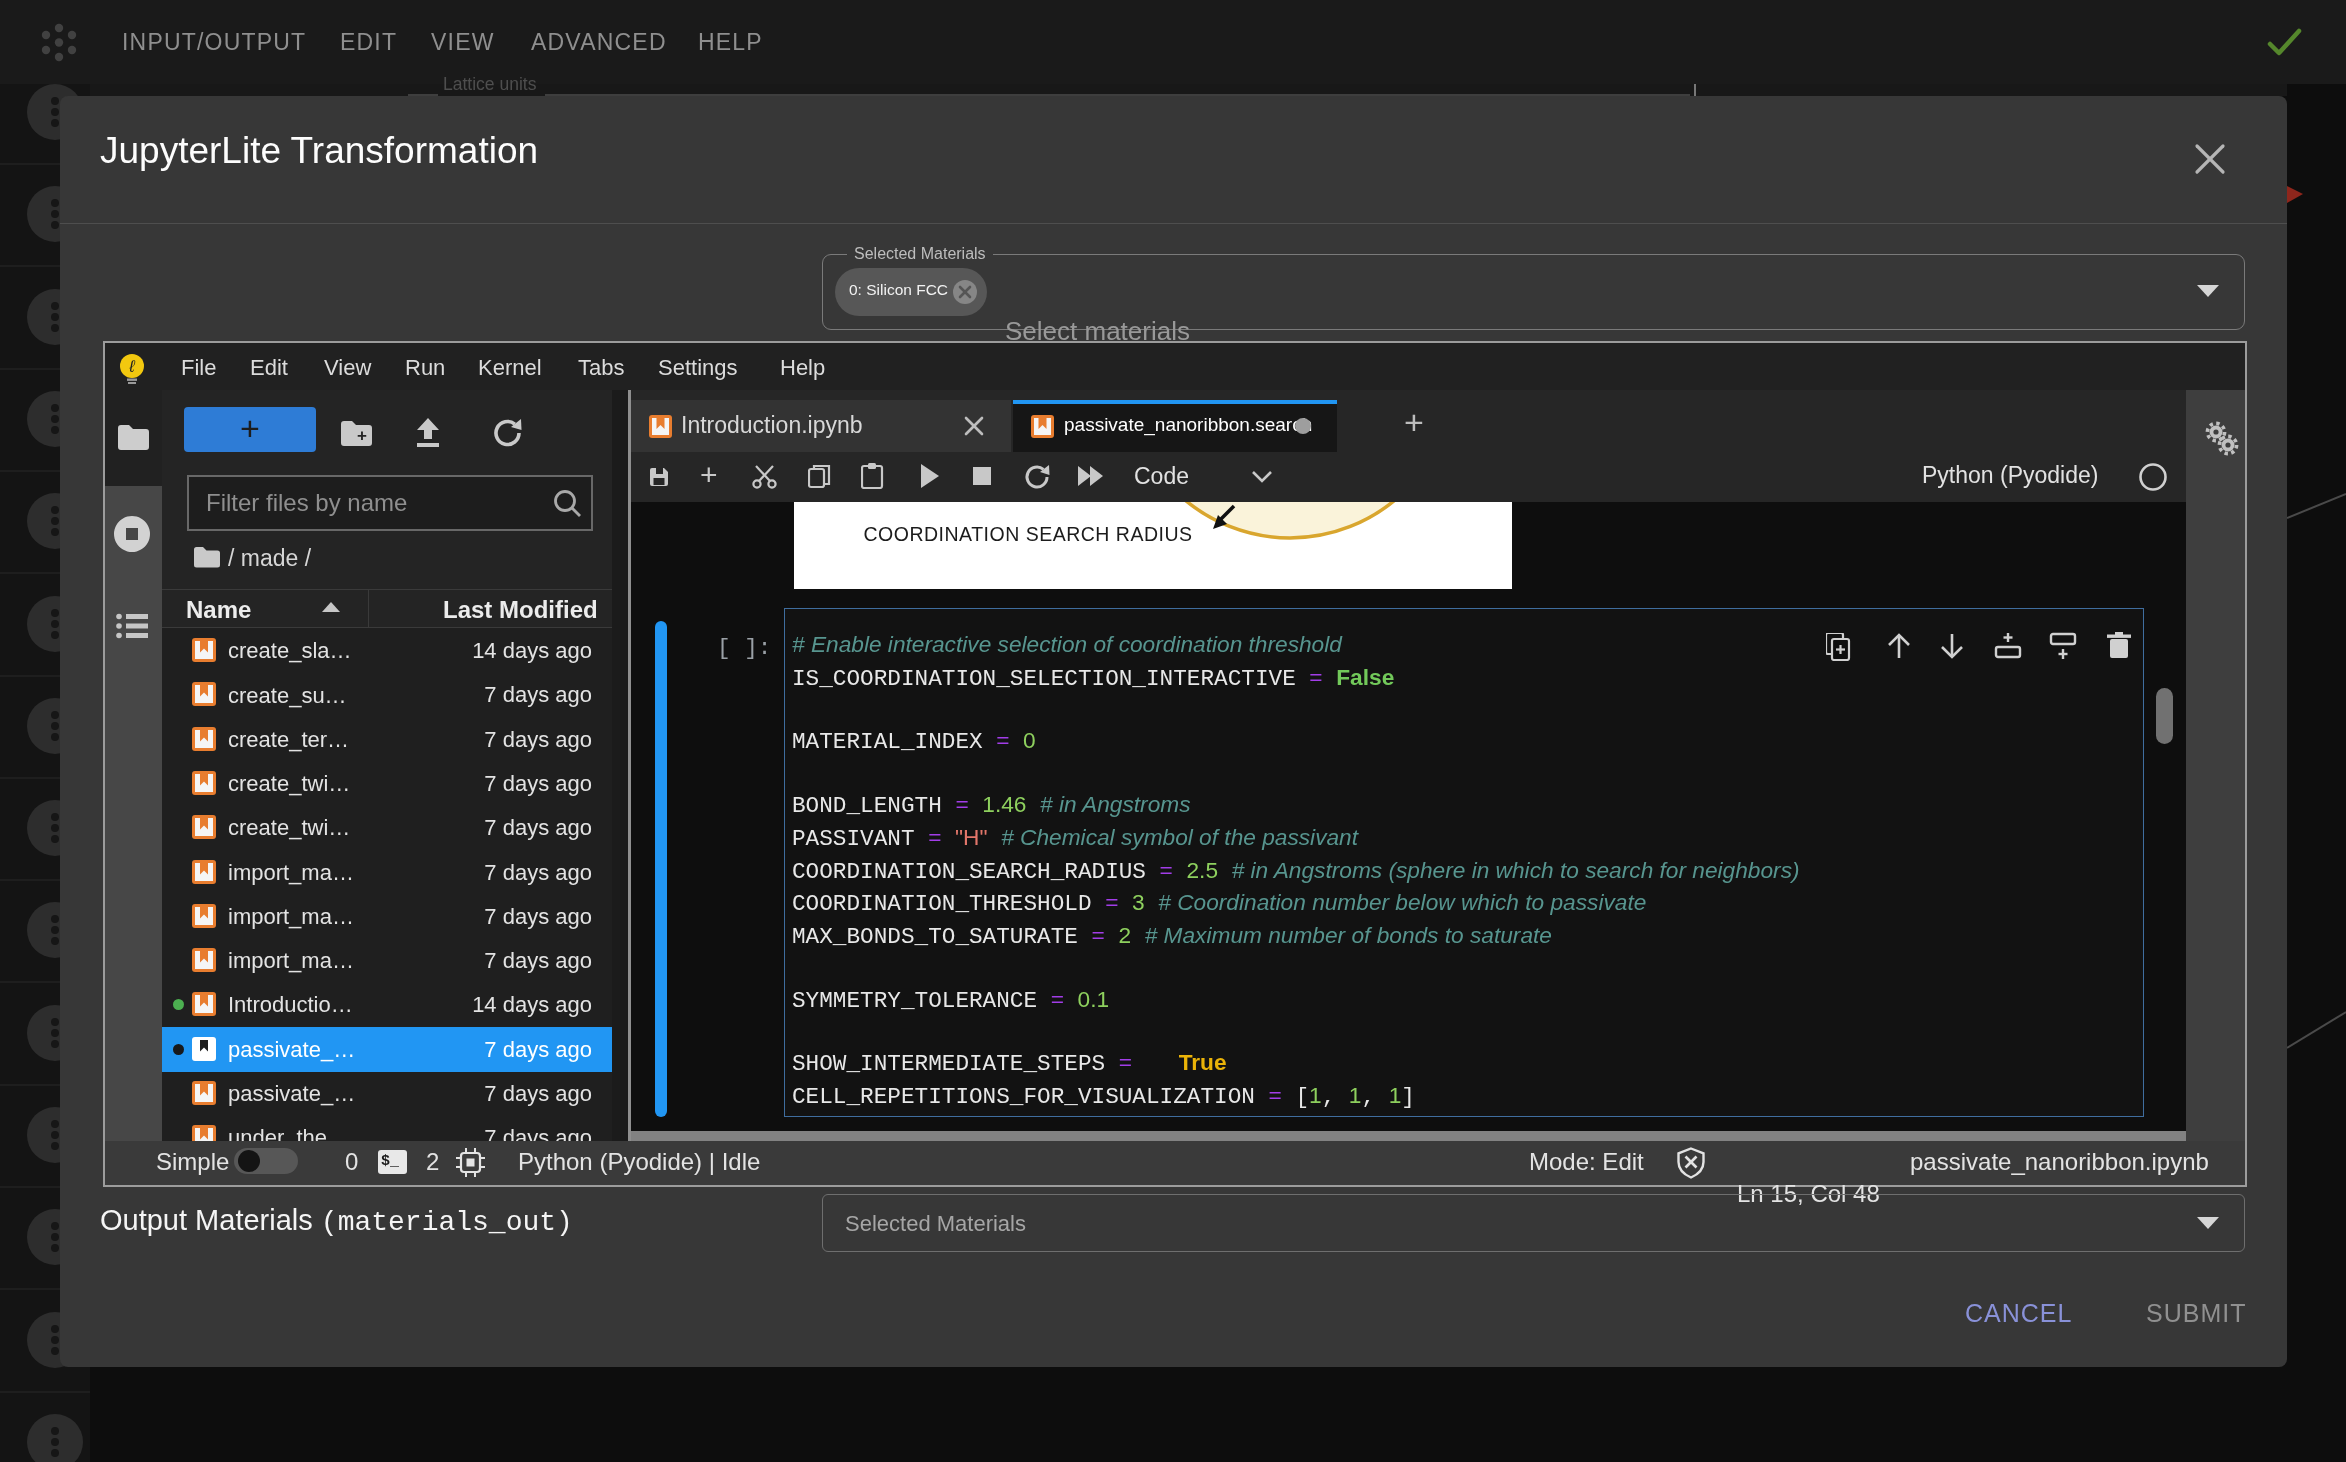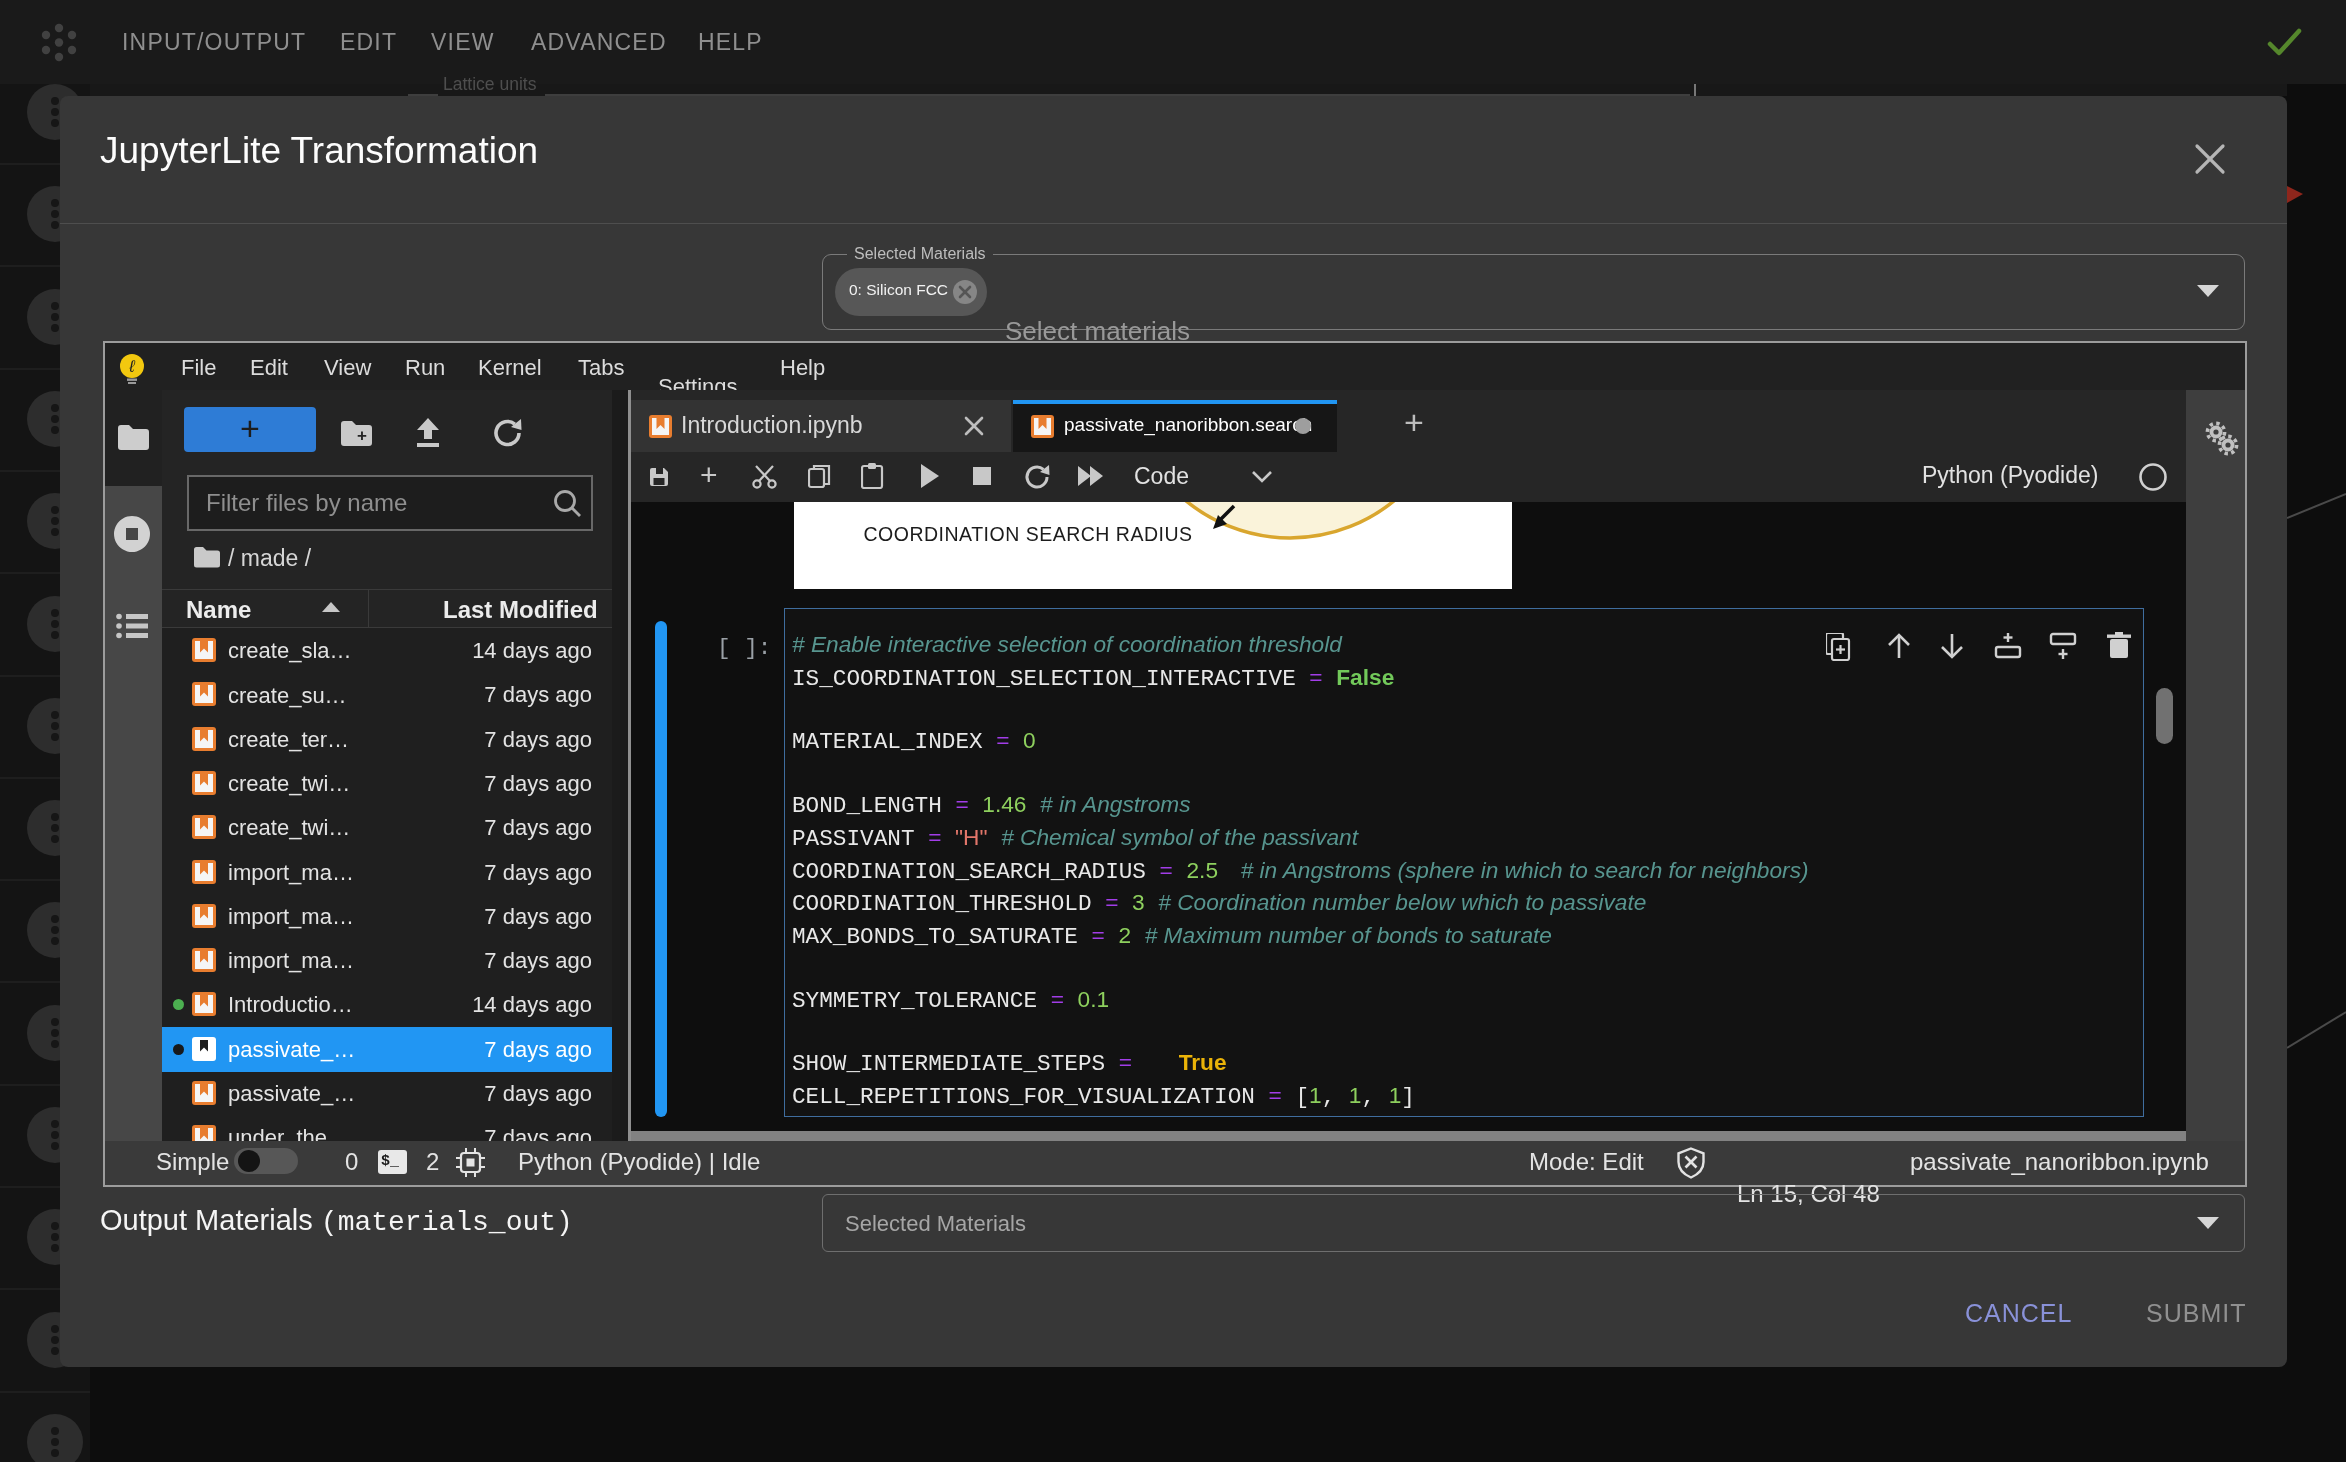--- a/index.html
+++ b/index.html
@@ -151,21 +151,21 @@
   <text x="14" y="20" font-size="17" font-style="italic" font-family="Liberation Serif" fill="#222" text-anchor="middle">ℓ</text>
   <rect x="9" y="26.5" width="10" height="2.4" fill="#9a9a9a"></rect>
   <rect x="10" y="30" width="8" height="2.2" fill="#9a9a9a"></rect>
 </svg>
 <div class="abs" style="left:181px;top:355px;font-size:22px;color:#dcdcdc;">File</div>
 <div class="abs" style="left:250px;top:355px;font-size:22px;color:#dcdcdc;">Edit</div>
 <div class="abs" style="left:324px;top:355px;font-size:22px;color:#dcdcdc;">View</div>
 <div class="abs" style="left:405px;top:355px;font-size:22px;color:#dcdcdc;">Run</div>
 <div class="abs" style="left:478px;top:355px;font-size:22px;color:#dcdcdc;">Kernel</div>
 <div class="abs" style="left:578px;top:355px;font-size:22px;color:#dcdcdc;">Tabs</div>
-<div class="abs" style="left:658px;top:355px;font-size:22px;color:#dcdcdc;margin-top:19px;">Settings</div>
+<div class="abs" style="left:658px;top:355px;font-size:22px;color:#dcdcdc;">Settings</div>
 <div class="abs" style="left:780px;top:355px;font-size:22px;color:#dcdcdc;">Help</div>
 
 <div class="abs" style="left:105px;top:390px;width:57px;height:96px;background:#212121;"></div>
 <div class="abs" style="left:105px;top:486px;width:57px;height:655px;background:#474747;"></div>
 <svg class="abs" style="left:117px;top:424px;" width="33" height="27">
   <path d="M1 4 q0-3 3-3 h8 l4 4 h13 q3 0 3 3 v15 q0 3-3 3 h-25 q-3 0-3-3 z" fill="#cdcdcd"></path>
 </svg>
 <svg class="abs" style="left:113px;top:515px;" width="38" height="38">
   <path d="M19 1 a18 18 0 1 0 0.0001 0 z M13 13 h12 q0 0 0 0 v12 h-12 z" fill="#d2d2d2" fill-rule="evenodd"></path>
 </svg>
@@ -402,21 +402,21 @@
   <div class="abs" style="left:24px;top:119px;width:12px;height:496px;background:#2196f3;border-radius:6px;"></div>
   <div class="abs mono" style="left:86px;top:133px;font-size:22.7px;color:#9aa0a6;">[ ]:</div>
   <div class="abs" style="left:153px;top:106px;width:1360px;height:509px;background:#121212;border:1px solid #3f6d9e;"></div>
   <div class="abs mono" id="code" style="left:161px;top:127px;font-size:22.7px;line-height:30.8px;white-space:pre;color:#e8e8e8;"><span style="color:#57958f;font-style:italic;"># Enable interactive selection of coordination threshold</span>
 IS_COORDINATION_SELECTION_INTERACTIVE <span style="color:#a23de8;">=</span> <span style="color:#72c95a;font-weight:bold;">False</span>
 
 MATERIAL_INDEX <span style="color:#a23de8;">=</span> <span style="color:#8ed05e;">0</span>
 
 BOND_LENGTH <span style="color:#a23de8;">=</span> <span style="color:#8ed05e;">1.46</span> <span style="color:#57958f;font-style:italic;"># in Angstroms</span>
 PASSIVANT <span style="color:#a23de8;">=</span> <span style="color:#e2766a;">"H"</span> <span style="color:#57958f;font-style:italic;"># Chemical symbol of the passivant</span>
-COORDINATION_SEARCH_RADIUS <span style="color:#a23de8;">=</span> <span style="color:#8ed05e;">2.5</span> <span style="color:#57958f;font-style:italic;margin-left:9px;"># in Angstroms (sphere in which to search for neighbors)</span>
+COORDINATION_SEARCH_RADIUS <span style="color:#a23de8;">=</span> <span style="color:#8ed05e;">2.5</span> <span style="color:#57958f;font-style:italic;"># in Angstroms (sphere in which to search for neighbors)</span>
 COORDINATION_THRESHOLD <span style="color:#a23de8;">=</span> <span style="color:#8ed05e;">3</span> <span style="color:#57958f;font-style:italic;"># Coordination number below which to passivate</span>
 MAX_BONDS_TO_SATURATE <span style="color:#a23de8;">=</span> <span style="color:#8ed05e;">2</span> <span style="color:#57958f;font-style:italic;"># Maximum number of bonds to saturate</span>
 
 SYMMETRY_TOLERANCE <span style="color:#a23de8;">=</span> <span style="color:#8ed05e;">0.1</span>
 
 SHOW_INTERMEDIATE_STEPS <span style="color:#a23de8;">=</span> <span style="color:#eab308;font-weight:bold;margin-left:33px;">True</span>
 CELL_REPETITIONS_FOR_VISUALIZATION <span style="color:#a23de8;">=</span> [<span style="color:#8ed05e;">1</span>, <span style="color:#8ed05e;">1</span>, <span style="color:#8ed05e;">1</span>]</div>
 
   <svg class="abs" style="left:1195px;top:131px;" width="26" height="28">
     <rect x="0" y="0" width="17" height="21" rx="2" fill="none" stroke="#d0d0d0" stroke-width="2.2"></rect>

